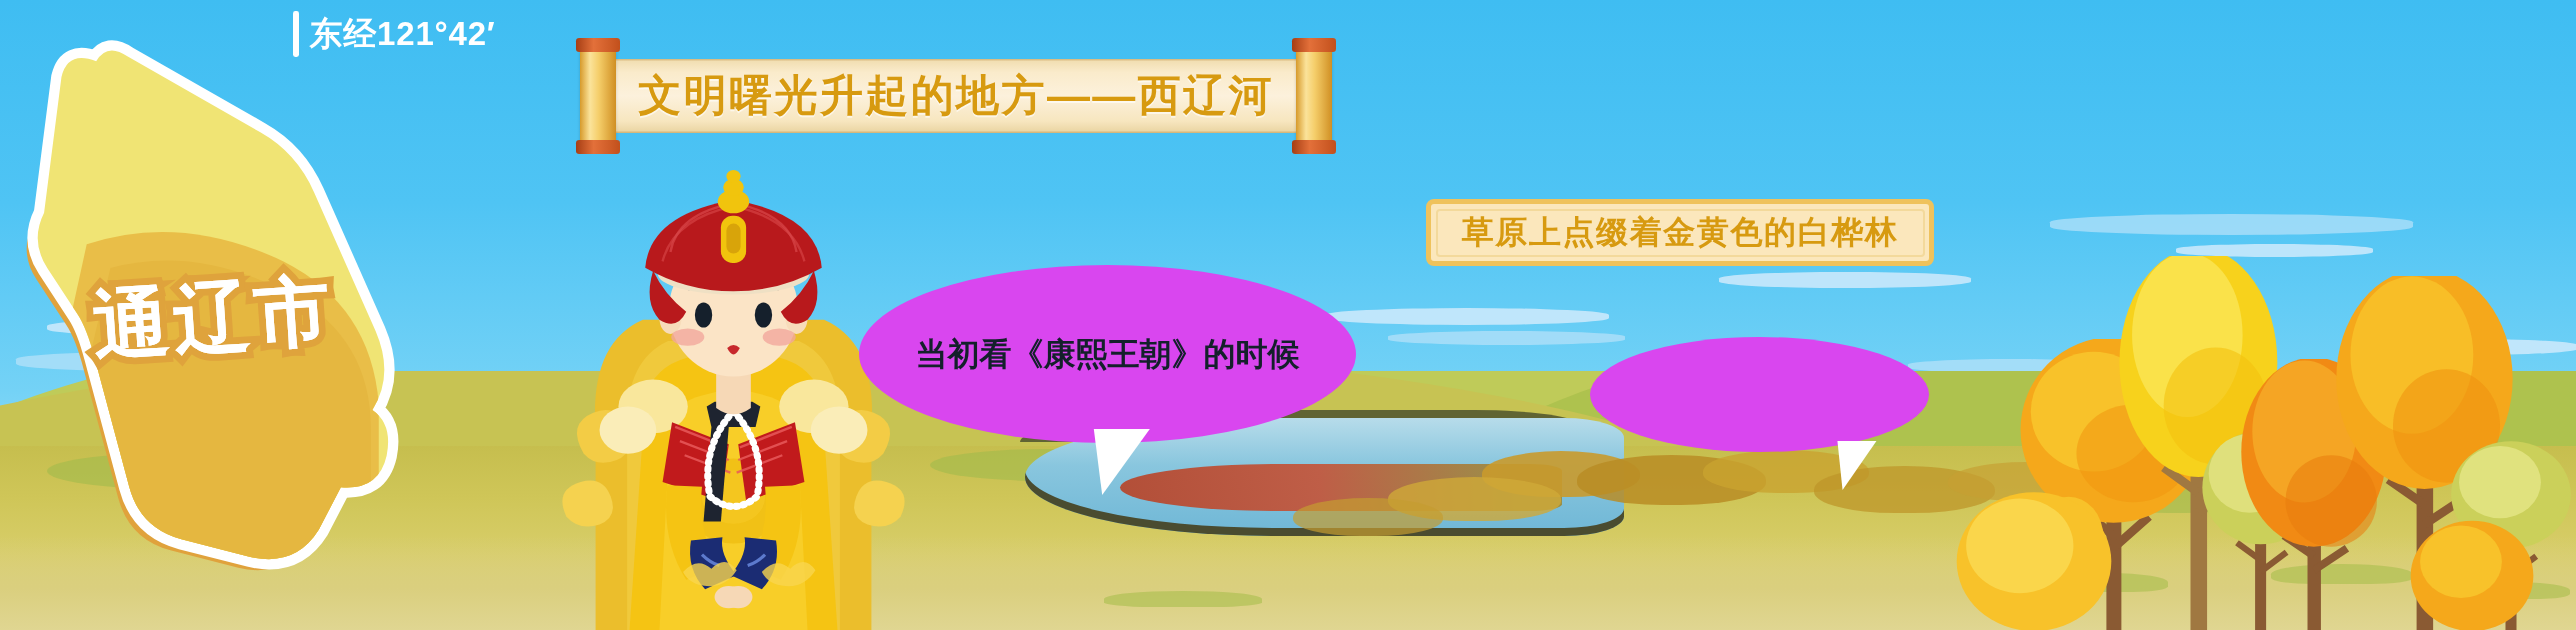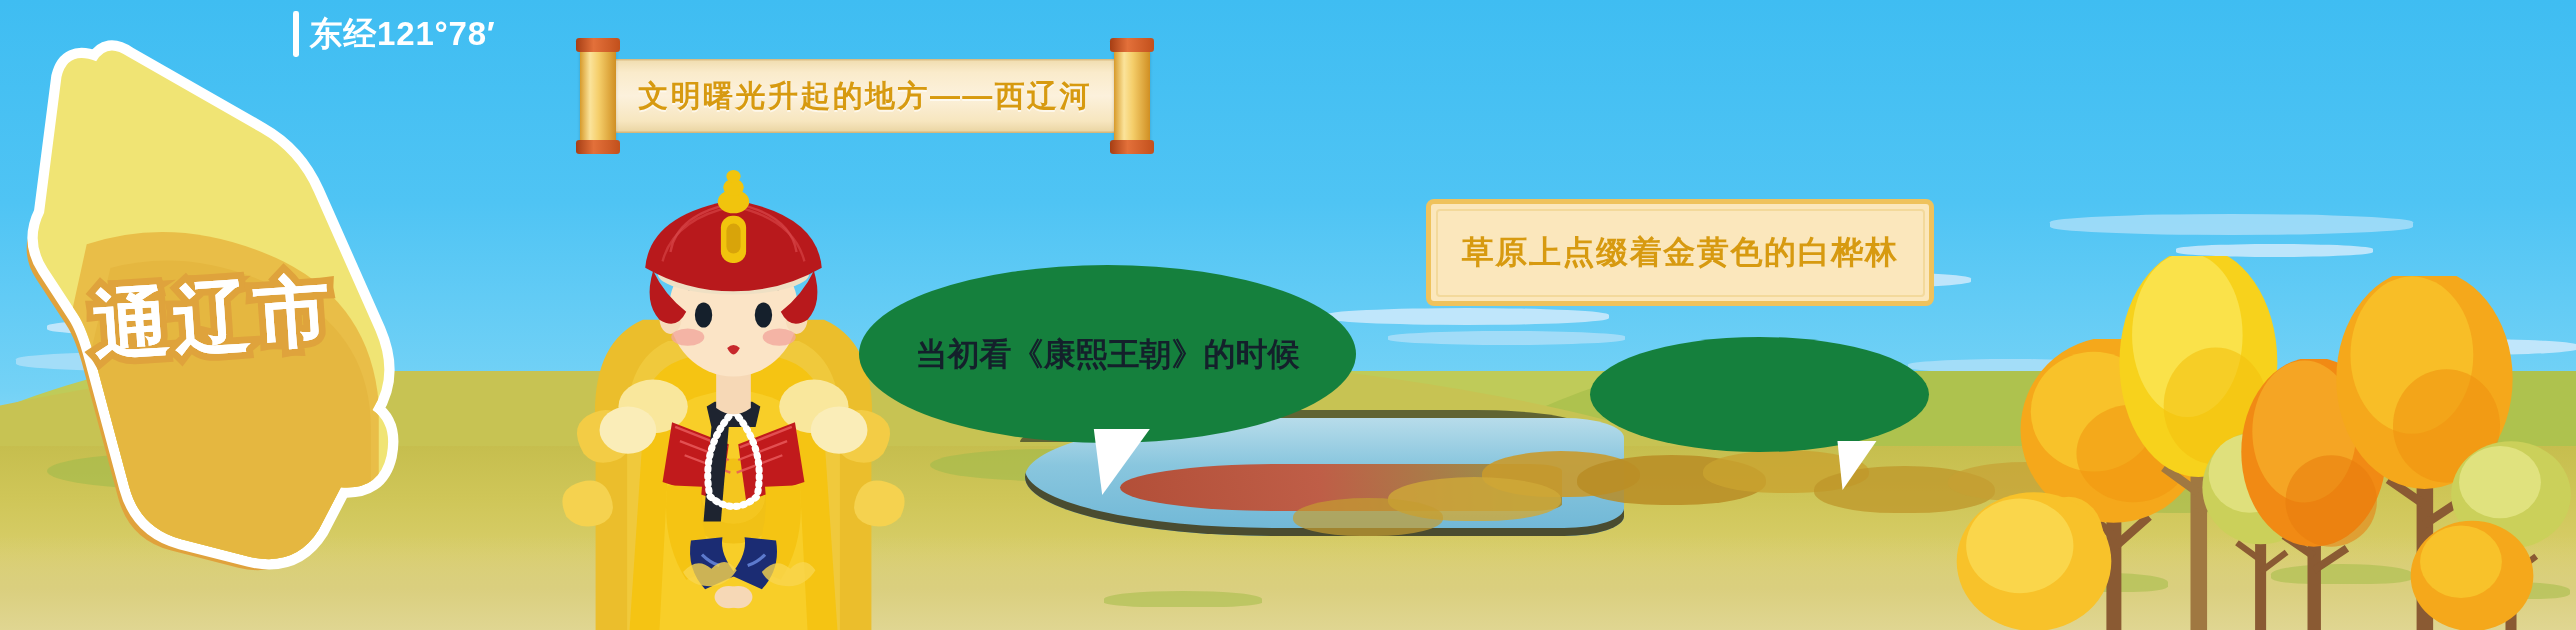--- a/index.html
+++ b/index.html
@@ -70,31 +70,31 @@
     background:linear-gradient(90deg,#D79A2B,#FBE39A 28%,#F5CE6A 52%,#D08F23 100%);
     position:relative;z-index:3;box-shadow:0 1.6px 3.2px rgba(0,0,0,.18);}
   .roller::before,.roller::after{content:"";position:absolute;left:-4px;width:44px;height:13.4px;
     border-radius:3.2px;background:linear-gradient(90deg,#A63E14,#E3703A 40%,#C2501C 100%);}
   .roller::before{top:-8.7px;}
   .roller::after{bottom:-8.7px;}
   .paper{position:relative;height:74px;margin:0 -4.7px;display:flex;align-items:center;
     padding:0 27px;z-index:1;
     background:linear-gradient(180deg,#F0DCAE 0%,#FAEBCB 18%,#FCF1DC 50%,#F7E6BF 84%,#E9D3A0 100%);
     box-shadow:inset 0 4.7px 0 -3.2px rgba(190,150,80,.45), inset 0 -4.7px 0 -3.2px rgba(190,150,80,.45);}
-  .paper .ptext{font-size:30px;font-weight:bold;color:#D79A10;letter-spacing:2.4px;
+  .paper .ptext{font-size:43px;font-weight:bold;color:#D79A10;letter-spacing:2.4px;
     text-shadow:0 1.6px 0 rgba(255,255,255,.6);white-space:nowrap;text-align:right;}
 
   
   .plate{position:absolute;left:1426px;top:199px;
     background:#FBE7BC;border:5.5px solid #EFC25C;border-radius:8px;padding:4.7px;}
-  .plate .inner{border:2.4px solid #F3D99B;border-radius:4px;padding:20px 24px;}
+  .plate .inner{border:2.4px solid #F3D99B;border-radius:4px;padding:0 24px;}
   .plate .ptxt{font-size:32px;font-weight:bold;color:#D79A10;letter-spacing:1.6px;white-space:nowrap;}
 
   
-  .bubble{position:absolute;background:#15803d;border-radius:50%;
+  .bubble{position:absolute;background:#d946ef;border-radius:50%;
     display:flex;flex-direction:column;align-items:center;justify-content:center;
     text-align:center;color:#14202B;font-weight:bold;}
   .bubble .ln{white-space:nowrap;}
   .bubble .tail{position:absolute;width:0;height:0;}
   #bubble-kangxi{left:859px;top:265px;width:497px;height:178px;font-size:32px;line-height:1.32;}
   #bubble-kangxi .tail{left:229px;bottom:-52px;
     border-left:20.5px solid transparent;border-right:36px solid transparent;
     border-top:66px solid #FFFFFF;transform:skewX(-10deg);}
   #bubble-scene{left:1590px;top:337px;width:339px;height:115px;font-size:30px;}
   #bubble-scene .tail{left:244px;bottom:-38px;
@@ -334,21 +334,21 @@
         <path d="M150 360 q110 -30 230 34 q100 56 100 170 v270 h-440 z" fill="#E5B740"></path>
       </g>
     </svg>
   </div>
 
   <div class="citylabel">通辽市</div>
   <div class="citylabel-top">通辽市</div>
 
   <div class="coord">
     <div class="bar"></div>
-    <div class="txt">东经121°78′</div>
+    <div class="txt">东经121°42′</div>
   </div>
 
   <div class="scroll">
     <div class="roller"></div>
     <div class="paper">
       <span class="ptext">文明曙光升起的地方——西辽河</span>
     </div>
     <div class="roller"></div>
   </div>
 

